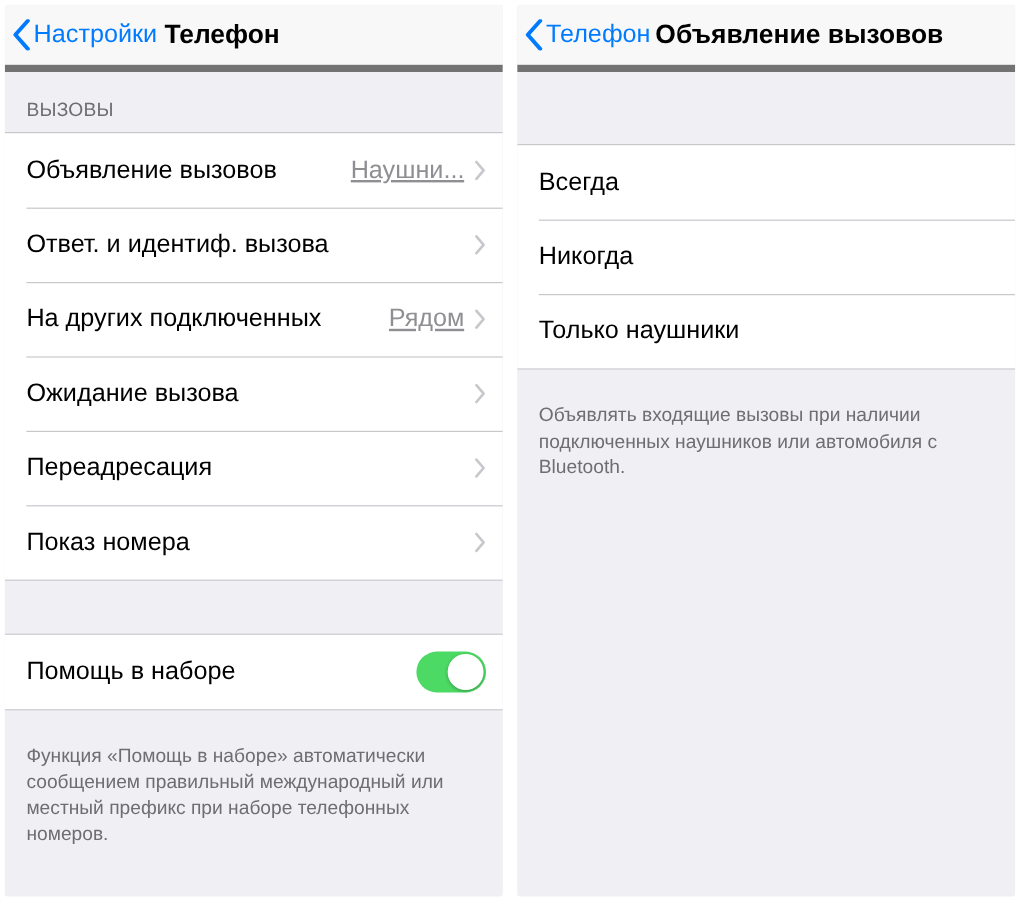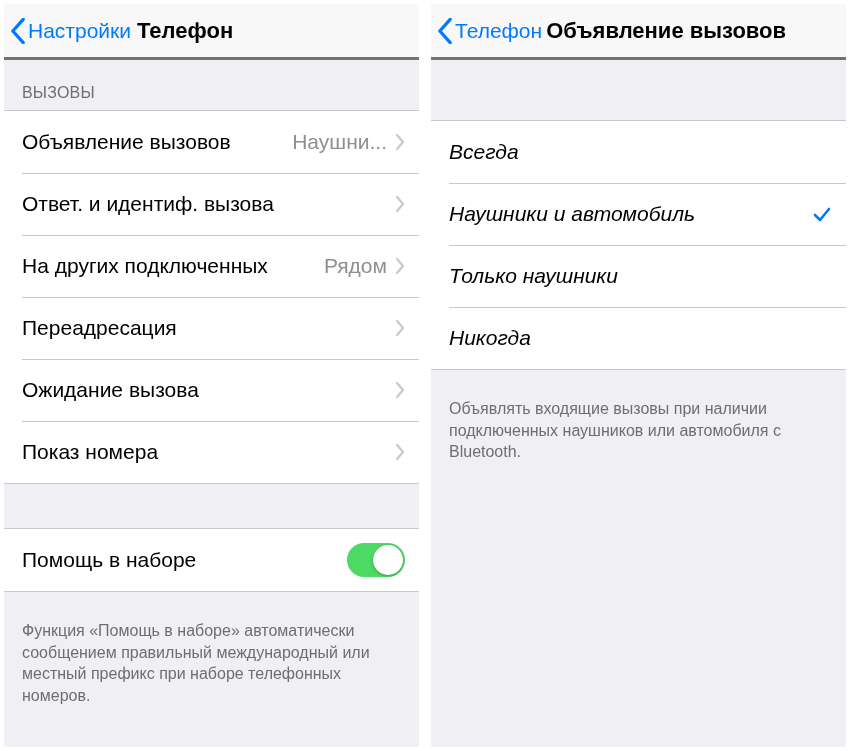--- a/index.html
+++ b/index.html
@@ -16,21 +16,21 @@
     flex: 1;
     background: #efeff4;
     display: flex;
     flex-direction: column;
     overflow: hidden;
     border-radius: 2px;
   }
   .nav {
     height: 56px;
     background: #f8f8f8;
-    border-bottom: 3px solid #737373;
+    border-bottom: 6px solid #737373;
     display: flex;
     align-items: center;
     padding: 0 6px;
     position: relative;
   }
   .back {
     display: flex;
     align-items: center;
     color: #007aff;
     font-size: 21px;
@@ -80,20 +80,21 @@
   .row .value {
     font-size: 21px;
     color: #8e8e93;
     margin-left: auto;
     margin-right: 8px;
     white-space: nowrap;
     overflow: hidden;
     text-overflow: ellipsis;
     max-width: 140px;
     text-align: right;
+    text-decoration: underline;
   }
   .chevron {
     flex: 0 0 auto;
     width: 10px; height: 18px;
     color: #c7c7cc;
   }
   .spacer { margin-left: auto; }
   .footer-note {
     padding: 28px 18px 18px 18px;
     font-size: 16px;
@@ -117,21 +118,21 @@
     border-radius: 50%;
     box-shadow: 0 1px 3px rgba(0,0,0,0.3);
   }
   .check {
     margin-left: auto;
     color: #007aff;
     width: 20px; height: 20px;
   }
   .gap-block { height: 44px; }
   .screen2 .nav .title { margin-left: 4px; }
-  .screen2 .group { margin-top: 60px; font-style: italic; }
+  .screen2 .group { margin-top: 60px; }
 </style>
 </head>
 <body>
 
 <div class="screen">
   <div class="nav">
     <div class="back">
       <svg viewBox="0 0 12 20">
           <path d="M10 1 L2 10 L10 19" stroke="#007aff" stroke-width="2.5" fill="none" stroke-linecap="round" stroke-linejoin="round"></path>
         </svg>
@@ -158,28 +159,28 @@
         </svg>
     </div>
     <div class="row">
       <span class="label">На других подключенных</span>
       <span class="value">Рядом</span>
       <svg class="chevron" viewBox="0 0 10 18">
           <path d="M2 2 L8 9 L2 16" stroke="#c7c7cc" stroke-width="2.2" fill="none" stroke-linecap="round" stroke-linejoin="round"></path>
         </svg>
     </div>
     <div class="row">
+      <span class="label">Ожидание вызова</span>
+      <span class="spacer"></span>
+      <svg class="chevron" viewBox="0 0 10 18">
+          <path d="M2 2 L8 9 L2 16" stroke="#c7c7cc" stroke-width="2.2" fill="none" stroke-linecap="round" stroke-linejoin="round"></path>
+        </svg>
+    </div>
+    <div class="row">
       <span class="label">Переадресация</span>
-      <span class="spacer"></span>
-      <svg class="chevron" viewBox="0 0 10 18">
-          <path d="M2 2 L8 9 L2 16" stroke="#c7c7cc" stroke-width="2.2" fill="none" stroke-linecap="round" stroke-linejoin="round"></path>
-        </svg>
-    </div>
-    <div class="row">
-      <span class="label">Ожидание вызова</span>
       <span class="spacer"></span>
       <svg class="chevron" viewBox="0 0 10 18">
           <path d="M2 2 L8 9 L2 16" stroke="#c7c7cc" stroke-width="2.2" fill="none" stroke-linecap="round" stroke-linejoin="round"></path>
         </svg>
     </div>
     <div class="row">
       <span class="label">Показ номера</span>
       <span class="spacer"></span>
       <svg class="chevron" viewBox="0 0 10 18">
           <path d="M2 2 L8 9 L2 16" stroke="#c7c7cc" stroke-width="2.2" fill="none" stroke-linecap="round" stroke-linejoin="round"></path>
@@ -208,27 +209,21 @@
       <span>Телефон</span>
     </div>
     <div class="title">Объявление вызовов</div>
   </div>
 
   <div class="group">
     <div class="row">
       <span class="label">Всегда</span>
     </div>
     <div class="row">
-      <span class="label">Наушники и автомобиль</span>
-      <svg class="check" viewBox="0 0 20 20">
-          <path d="M3 11 L8 16 L17 5" stroke="#007aff" stroke-width="2.6" fill="none" stroke-linecap="round" stroke-linejoin="round"></path>
-        </svg>
+      <span class="label">Никогда</span>
     </div>
     <div class="row">
       <span class="label">Только наушники</span>
-    </div>
-    <div class="row">
-      <span class="label">Никогда</span>
     </div>
   </div>
 
   <div class="footer-note">Объявлять входящие вызовы при наличии подключенных наушников или автомобиля с Bluetooth.</div>
 </div>
 
 </body></html>

